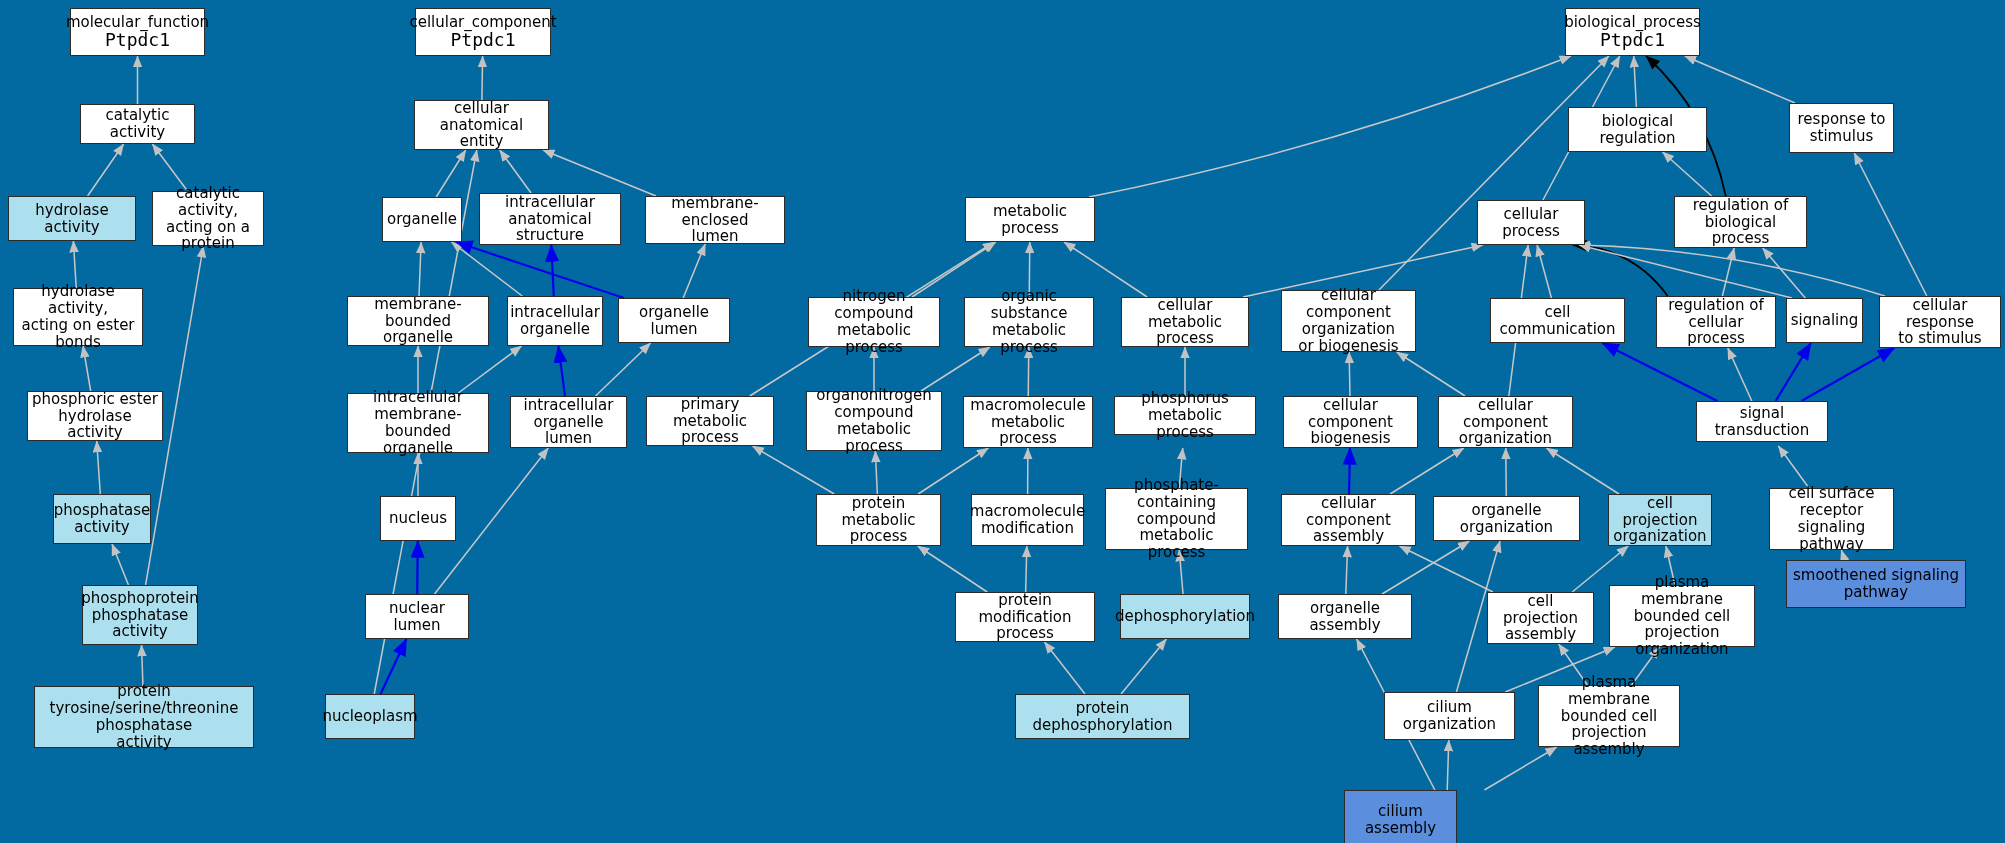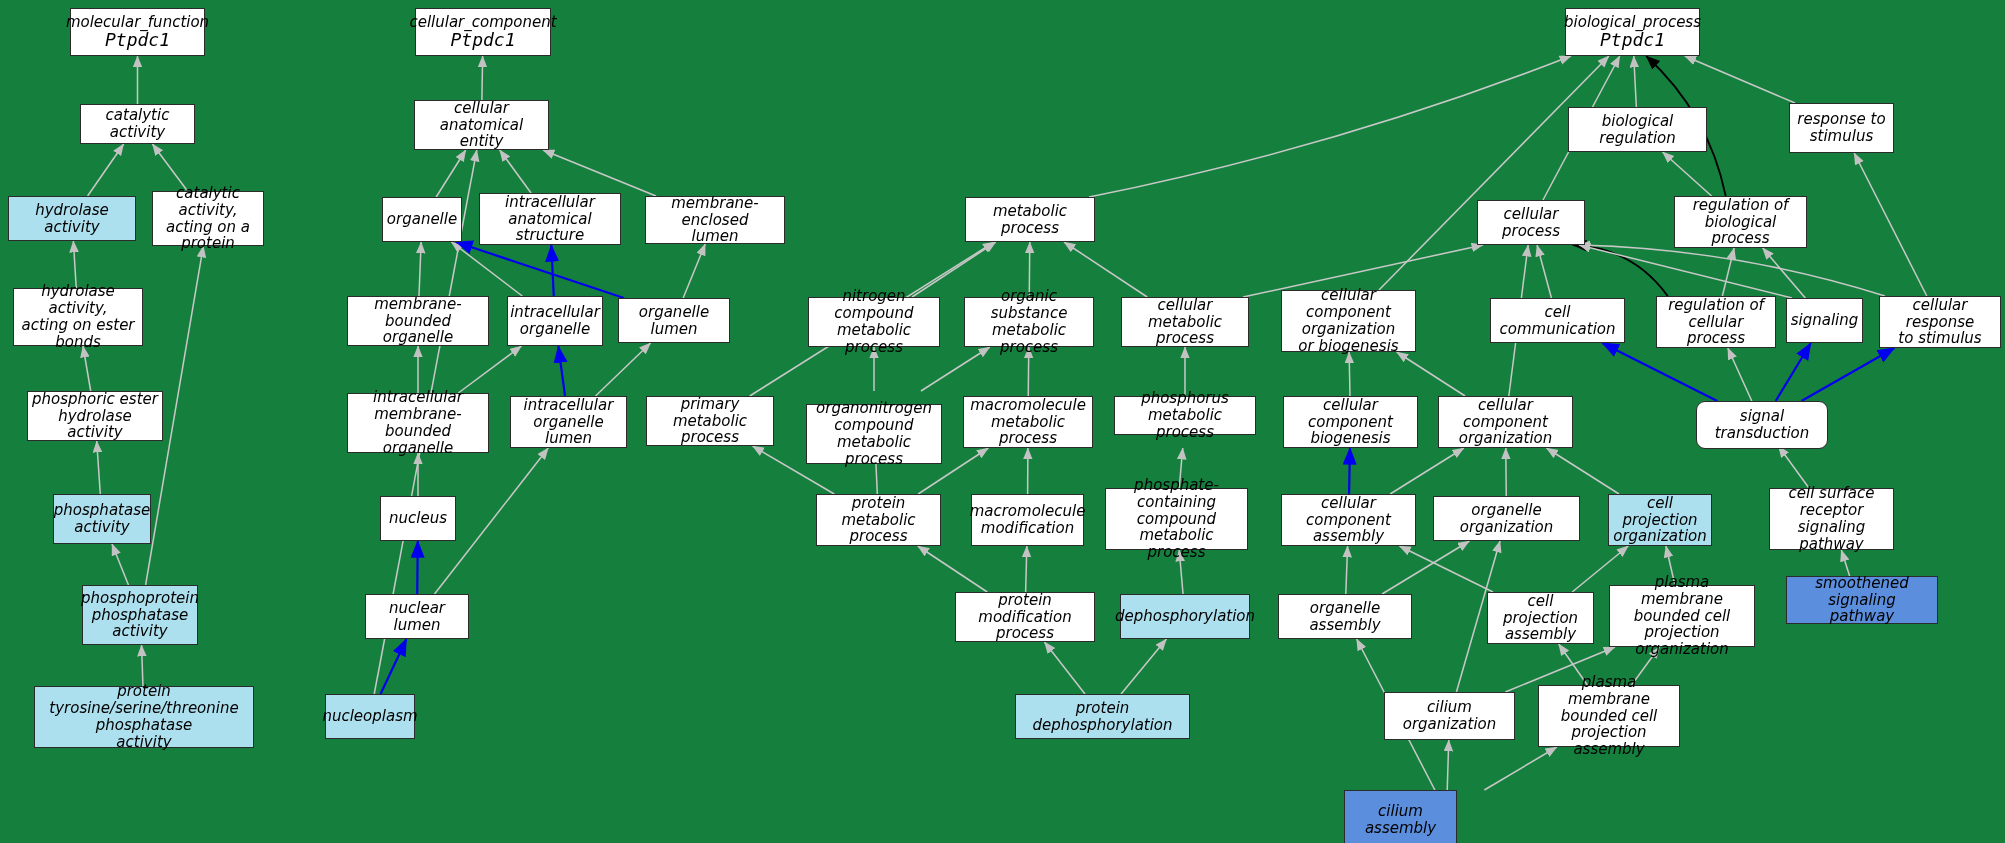--- a/index.html
+++ b/index.html
@@ -1,17 +1,17 @@
 <!DOCTYPE html>
 <html><head>
 <meta charset="utf-8">
 <style>
   html,body{margin:0;padding:0;background:#ffffff;}
   body{font-family:"DejaVu Sans","Liberation Sans",sans-serif;}
-  #stage{position:relative;width:2005px;height:843px;background:#15803d;overflow:hidden;font-style:italic;}
+  #stage{position:relative;width:2005px;height:843px;background:#0369a1;overflow:hidden;}
   svg#edges{position:absolute;left:0;top:0;width:2005px;height:843px;}
   .node{
     position:absolute;box-sizing:border-box;
     border:1.6px solid #2b2b2b;background:#ffffff;
     display:flex;align-items:center;justify-content:center;text-align:center;
     font-size:15px;line-height:1.12;color:#000;
     padding:2px 4px;white-space:pre-line;
   }
   .node.light{background:#ade0ee;}
   .node.dark{background:#5b8fdd;}
@@ -169,21 +169,21 @@
       <div class="node" style="left: 965px; top: 197px; width: 130px; height: 45px;"><div><span class="nm">metabolic process</span></div></div>
       <div class="node" style="left: 808px; top: 297px; width: 132px; height: 50px;"><div><span class="nm">nitrogen compound
 metabolic process</span></div></div>
       <div class="node" style="left: 964px; top: 297px; width: 130px; height: 50px;"><div><span class="nm">organic substance
 metabolic process</span></div></div>
       <div class="node" style="left: 1121px; top: 297px; width: 128px; height: 50px;"><div><span class="nm">cellular metabolic
 process</span></div></div>
       <div class="node" style="left: 1281px; top: 290px; width: 135px; height: 62px;"><div><span class="nm">cellular component
 organization
 or biogenesis</span></div></div>
-      <div class="node" style="left: 806px; top: 404px; width: 136px; height: 60px;"><div><span class="nm">organonitrogen
+      <div class="node" style="left: 806px; top: 391px; width: 136px; height: 60px;"><div><span class="nm">organonitrogen
 compound metabolic
 process</span></div></div>
       <div class="node" style="left: 963px; top: 396px; width: 130px; height: 52px;"><div><span class="nm">macromolecule
 metabolic process</span></div></div>
       <div class="node" style="left: 1114px; top: 396px; width: 142px; height: 39px;"><div><span class="nm">phosphorus metabolic
 process</span></div></div>
       <div class="node" style="left: 1283px; top: 396px; width: 135px; height: 52px;"><div><span class="nm">cellular component
 biogenesis</span></div></div>
       <div class="node" style="left: 1438px; top: 396px; width: 135px; height: 52px;"><div><span class="nm">cellular component
 organization</span></div></div>
@@ -204,36 +204,36 @@
 pathway</span></div></div>
       <div class="node" style="left: 955px; top: 592px; width: 140px; height: 50px;"><div><span class="nm">protein modification
 process</span></div></div>
       <div class="node light" style="left: 1120px; top: 594px; width: 130px; height: 45px;"><div><span class="nm">dephosphorylation</span></div></div>
       <div class="node" style="left: 1278px; top: 594px; width: 134px; height: 45px;"><div><span class="nm">organelle assembly</span></div></div>
       <div class="node" style="left: 1487px; top: 592px; width: 107px; height: 52px;"><div><span class="nm">cell projection
 assembly</span></div></div>
       <div class="node" style="left: 1609px; top: 585px; width: 146px; height: 62px;"><div><span class="nm">plasma membrane
 bounded cell
 projection organization</span></div></div>
-      <div class="node dark" style="left: 1786px; top: 576px; width: 152px; height: 48px;"><div><span class="nm">smoothened signaling
+      <div class="node dark" style="left: 1786px; top: 560px; width: 180px; height: 48px;"><div><span class="nm">smoothened signaling
 pathway</span></div></div>
       <div class="node light" style="left: 1015px; top: 694px; width: 175px; height: 45px;"><div><span class="nm">protein dephosphorylation</span></div></div>
       <div class="node" style="left: 1384px; top: 692px; width: 131px; height: 48px;"><div><span class="nm">cilium organization</span></div></div>
       <div class="node" style="left: 1538px; top: 685px; width: 142px; height: 62px;"><div><span class="nm">plasma membrane
 bounded cell
 projection assembly</span></div></div>
       <div class="node dark" style="left: 1344px; top: 790px; width: 113px; height: 60px;"><div><span class="nm">cilium assembly</span></div></div>
       <div class="node root" style="left: 1565px; top: 8px; width: 135px; height: 48px;"><div><span class="nm">biological_process</span><span class="gene">Ptpdc1</span></div></div>
       <div class="node" style="left: 1568px; top: 107px; width: 139px; height: 45px;"><div><span class="nm">biological regulation</span></div></div>
       <div class="node" style="left: 1789px; top: 103px; width: 105px; height: 50px;"><div><span class="nm">response to
 stimulus</span></div></div>
       <div class="node" style="left: 1477px; top: 200px; width: 108px; height: 45px;"><div><span class="nm">cellular process</span></div></div>
       <div class="node" style="left: 1674px; top: 196px; width: 133px; height: 52px;"><div><span class="nm">regulation of
 biological process</span></div></div>
       <div class="node" style="left: 1490px; top: 298px; width: 135px; height: 45px;"><div><span class="nm">cell communication</span></div></div>
       <div class="node" style="left: 1656px; top: 296px; width: 120px; height: 52px;"><div><span class="nm">regulation of
 cellular process</span></div></div>
       <div class="node" style="left: 1786px; top: 298px; width: 77px; height: 45px;"><div><span class="nm">signaling</span></div></div>
       <div class="node" style="left: 1879px; top: 296px; width: 122px; height: 52px;"><div><span class="nm">cellular response
 to stimulus</span></div></div>
-      <div class="node" style="left: 1696px; top: 401px; width: 132px; height: 48px; border-radius: 9px;"><div><span class="nm">signal transduction</span></div></div>
+      <div class="node" style="left: 1696px; top: 401px; width: 132px; height: 41px;"><div><span class="nm">signal transduction</span></div></div>
     </div>
 </div>
 
 </body></html>

